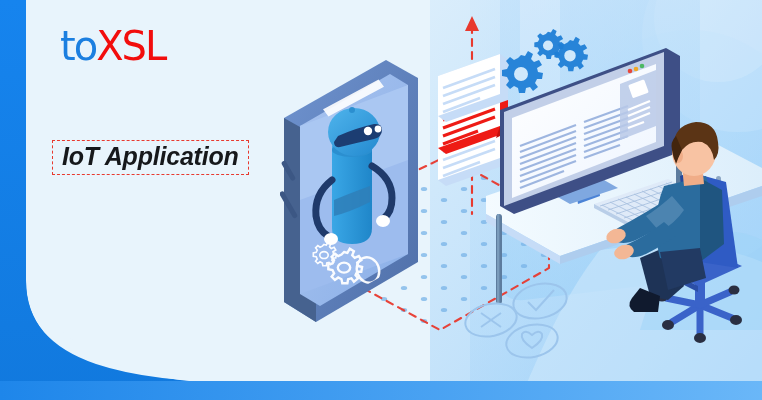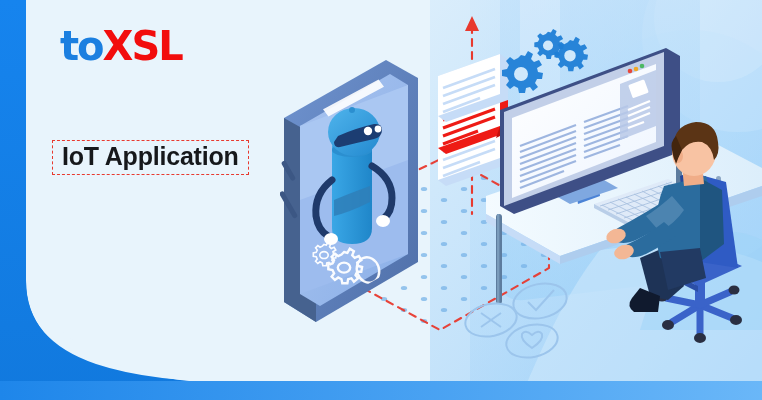--- a/index.html
+++ b/index.html
@@ -11,40 +11,40 @@
   #banner svg.layer{position:absolute;left:0;top:0;width:762px;height:400px;}
 
   
   .text-block{position:absolute;left:52px;top:140px;width:250px;z-index:40;}
   .tag-line{
     display:inline-block;
     border:1.6px dashed #e8392e;
     padding:3px 9px 4px 9px;
     font-family:"Liberation Sans Narrow","Liberation Sans",sans-serif;
     font-weight:700;font-size:25px;line-height:1.02;color:#16181b;
-    letter-spacing:-0.2px;white-space:nowrap;
+    letter-spacing:-0.2px;white-space:nowrap;font-style:italic;
   }
   .headline{
     margin-top:6px;
     font-family:"Liberation Sans Narrow","Liberation Sans",sans-serif;
     font-weight:700;font-size:36px;line-height:1.0;color:#111316;
     letter-spacing:-0.6px;white-space:nowrap;
   }
   .subline{
     margin-top:7px;
     font-family:"Liberation Sans Narrow","Liberation Sans",sans-serif;
     font-weight:400;font-size:17px;line-height:1.1;color:#2a2d31;
     letter-spacing:-0.1px;white-space:nowrap;
   }
 
   
   .logo{
     position:absolute;left:60px;top:26px;z-index:40;
     font-family:"DejaVu Sans","Liberation Sans",sans-serif;
-    font-weight:700;font-size:40px;line-height:1;letter-spacing:-2px;
+    font-weight:400;font-size:40px;line-height:1;letter-spacing:-2px;
   }
   .logo .lo-to{color:#1b7fe0;}
   .logo .lo-xsl{color:#f20d0d;}
 </style>
 </head>
 <body>
 
 <div id="banner">
 
   <svg class="layer" viewBox="0 0 762 400">

